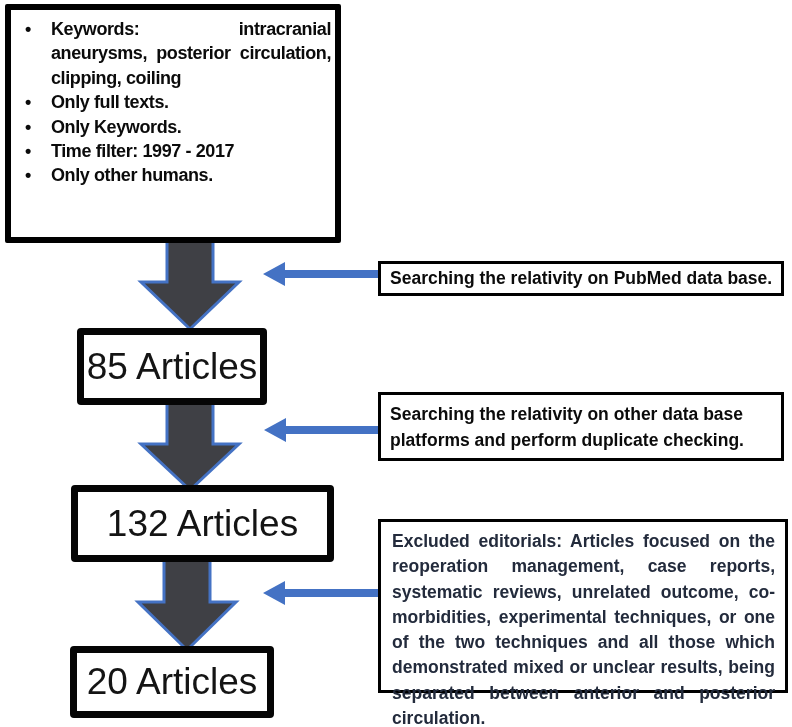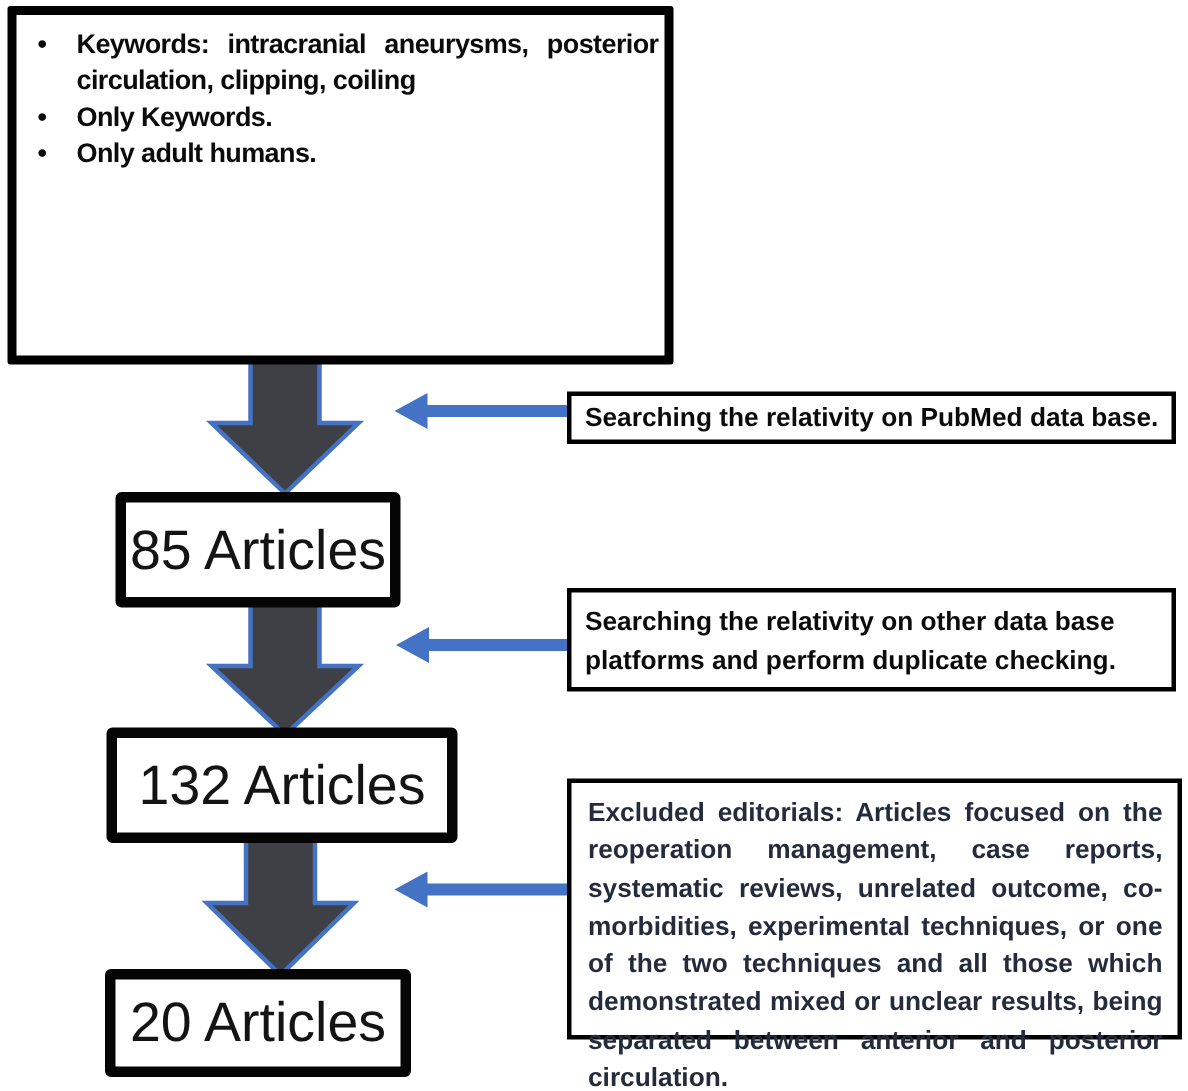--- a/index.html
+++ b/index.html
@@ -4,42 +4,42 @@
 <style>
   html,body{margin:0;padding:0;background:#ffffff;}
   .stage{
     position:relative;width:792px;height:727px;background:#ffffff;
     font-family:"Liberation Sans",sans-serif;overflow:hidden;
   }
   .abs{position:absolute;}
 
   
   .criteria{
-    left:5px;top:4px;width:444px;height:239px;
+    left:5px;top:4px;width:336px;height:239px;
     border:6px solid #000;border-radius:2px;box-sizing:border-box;background:#fff;
   }
   .criteria ul{
     margin:7px 4px 0 0;padding:0 0 0 40px;list-style:none;
   }
   .criteria li{
     position:relative;font-size:18px;font-weight:bold;letter-spacing:-0.4px;
     line-height:24.4px;text-align:justify;color:#0b0b0b;
   }
   .criteria li::before{
     content:"\2022";position:absolute;left:-26px;top:0;font-weight:bold;
   }
 
   
   .flowbox{
     box-sizing:border-box;border:7px solid #050505;border-radius:4px;background:#fff;
     display:flex;align-items:center;justify-content:center;
     font-size:37px;font-weight:400;color:#141414;white-space:nowrap;
   }
   .box85 {left:77px;top:328px;width:190px;height:77px;}
-  .box132{left:71px;top:485px;width:234px;height:77px;}
+  .box132{left:71px;top:485px;width:263px;height:77px;}
   .box20 {left:70px;top:646px;width:204px;height:72px;}
 
   
   .ann{
     box-sizing:border-box;border:3px solid #000;background:#fff;
     font-weight:bold;color:#0b0b0b;font-size:17.5px;
   }
   .ann1{left:378px;top:261px;width:406px;height:35px;padding:4px 8px 16px 9px;white-space:nowrap;}
   .ann2{left:378px;top:392px;width:406px;height:69px;padding:6px 8px 16px 9px;line-height:26px;}
   .ann3{
@@ -63,22 +63,24 @@
     <polygon class="down-arrow" points="164,558 210,558 210,602 236,602 187,650 138,602 164,602"></polygon>
 
     <polygon class="left-arrow" points="378,270 285,270 285,262 263,274 285,286 285,278 378,278"></polygon>
     <polygon class="left-arrow" points="378,426 286,426 286,418 264,430 286,442 286,434 378,434"></polygon>
     <polygon class="left-arrow" points="378,589 285,589 285,581 263,593 285,605 285,597 378,597"></polygon>
   </svg>
 
   <div class="abs criteria">
     <ul>
       <li>Keywords: intracranial aneurysms, posterior circulation, clipping, coiling</li>
+      <li>Only full texts.</li>
       <li>Only Keywords.</li>
-      <li>Only adult humans.</li>
+      <li>Time filter: 1997 - 2017</li>
+      <li>Only other humans.</li>
     </ul>
   </div>
 
   <div class="abs flowbox box85">85 Articles</div>
   <div class="abs flowbox box132">132 Articles</div>
   <div class="abs flowbox box20">20 Articles</div>
 
   <div class="abs ann ann1">Searching the relativity on PubMed data base.</div>
   <div class="abs ann ann2">Searching the relativity on other data base platforms and perform duplicate checking.</div>
   <div class="abs ann ann3">Excluded editorials: Articles focused on the reoperation management, case reports, systematic reviews, unrelated outcome, co-morbidities, experimental techniques, or one of the two techniques and all those which demonstrated mixed or unclear results, being separated between anterior and posterior circulation.</div>

